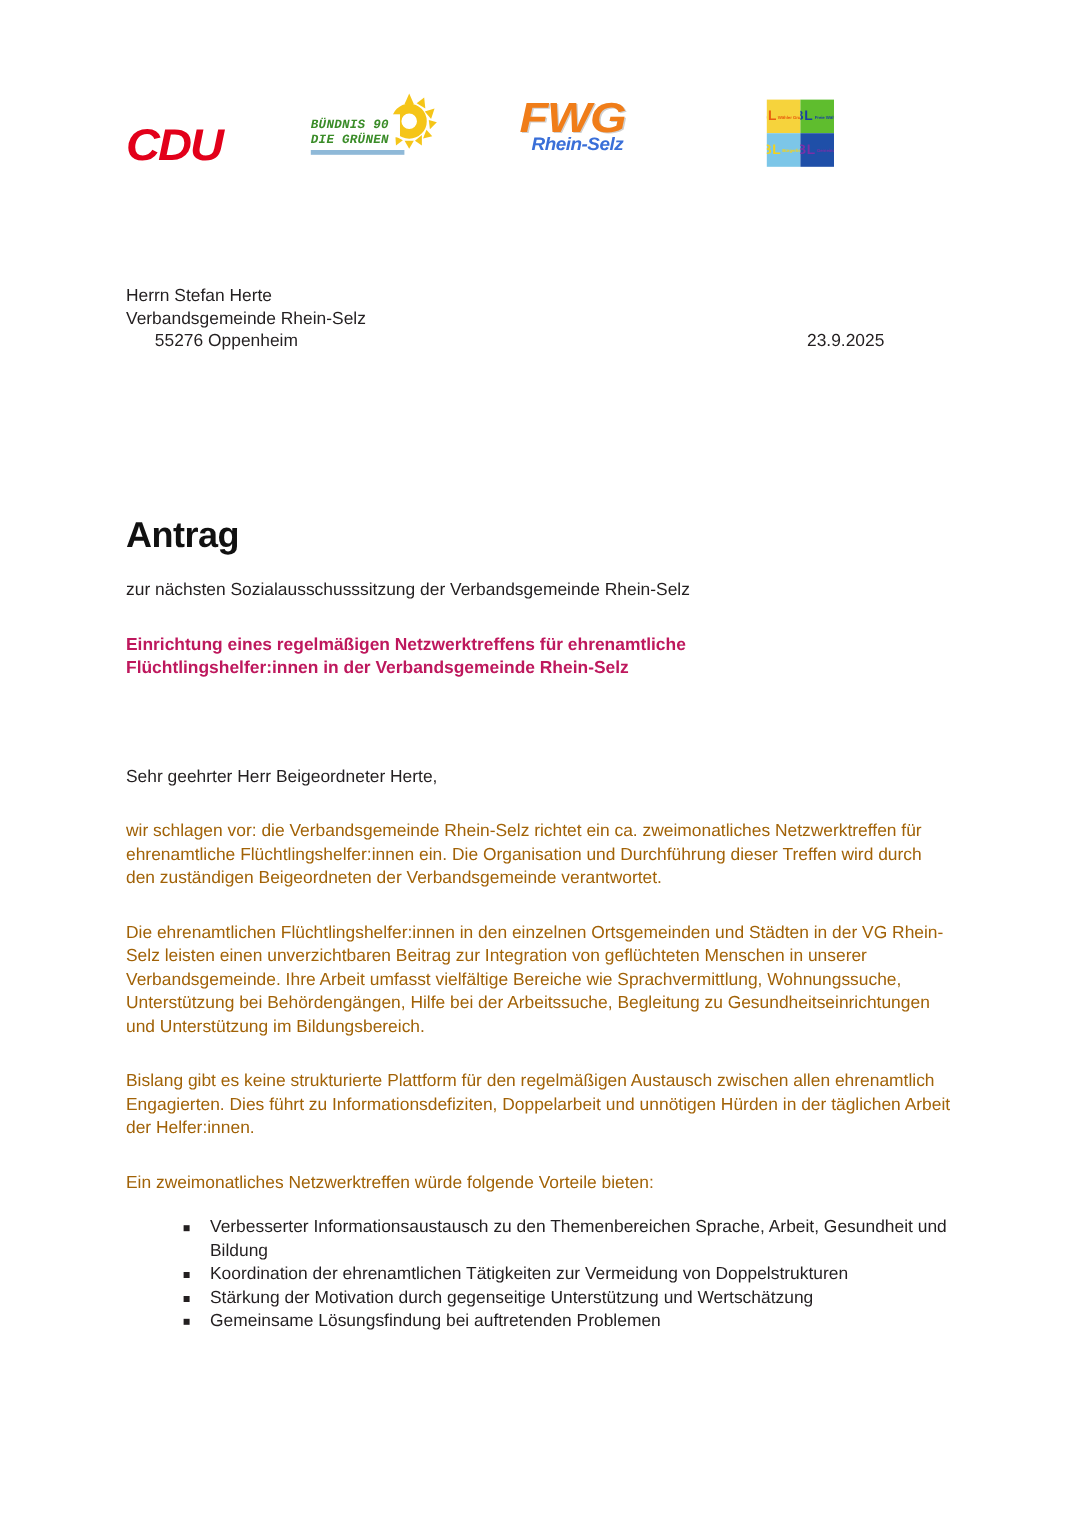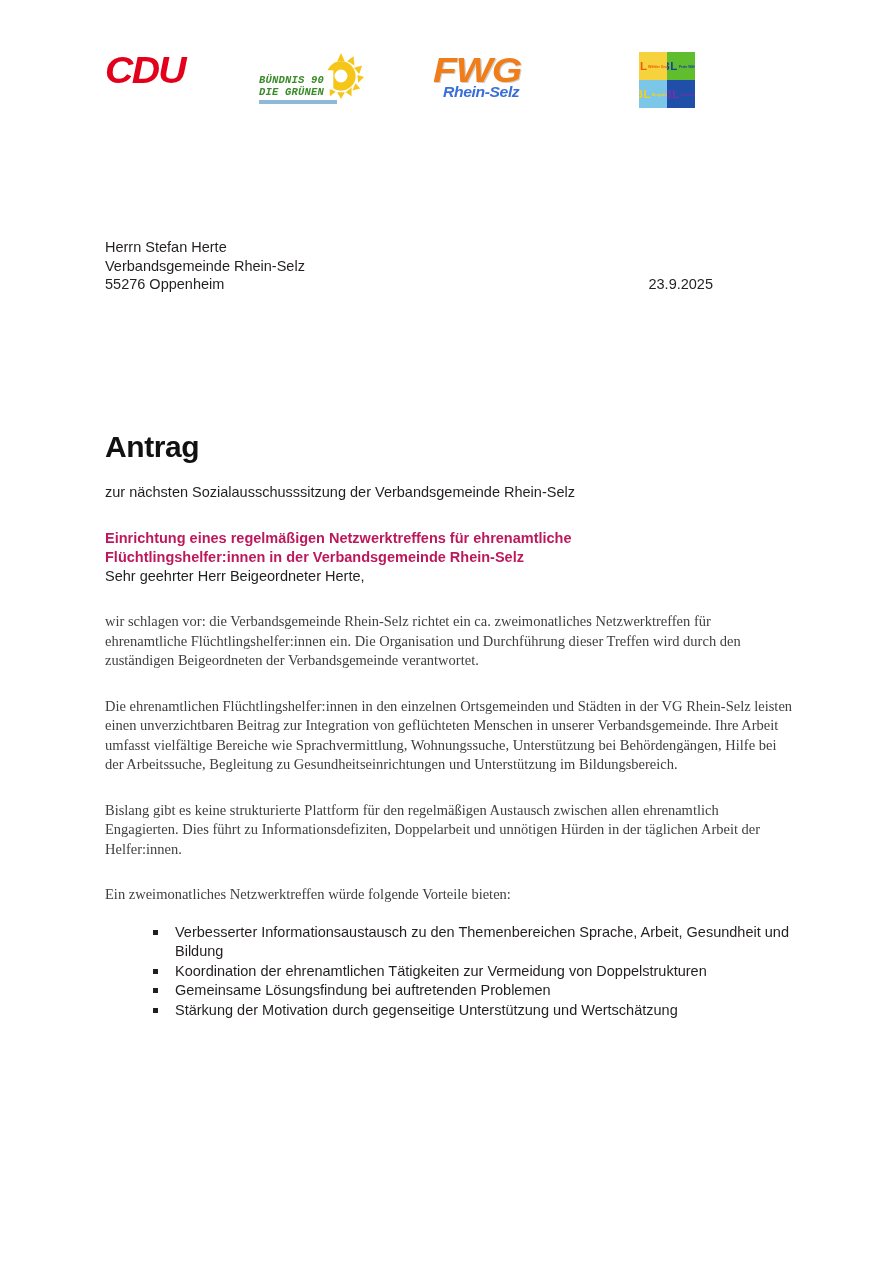--- a/index.html
+++ b/index.html
@@ -20,25 +20,25 @@
   .page {
     position: absolute;
     inset: 0;
     background: #ffffff;
   }
 
   
   .logo-bar {
     position: absolute;
     left: 105px;
-    top: 52px;
+    top: 67px;
     width: 690px;
     height: 72px;
     display: flex;
-    align-items: flex-start;
+    align-items: flex-end;
     gap: 0;
   }
 
   
   .logo-cdu {
     width: 120px;
     display: flex;
     align-items: center;
     justify-content: flex-start;
   }
@@ -176,20 +176,21 @@
     top: 238px;
     width: 690px;
     font-size: 14.5px;
     line-height: 18.5px;
     color: #231f20;
   }
   .address-row-last {
     display: flex;
     justify-content: space-between;
     width: 608px;
+    margin-left: 24px;
   }
   .date-text { white-space: nowrap; }
 
   
   .content {
     position: absolute;
     left: 105px;
     top: 430px;
     width: 690px;
   }
@@ -209,31 +210,31 @@
   }
   .bold-title {
     margin-top: 27px;
     font-size: 14.5px;
     font-weight: bold;
     line-height: 19px;
     color: #be185d;
     max-width: 600px;
   }
   .salutation {
+    margin-top: 72px;
     font-size: 14.5px;
     line-height: 19px;
     color: #231f20;
   }
   p.para {
     margin: 0;
     margin-top: 26px;
     font-size: 14.5px;
     line-height: 19.5px;
-    color: #404040;
-    font-family: Liberation Serif, serif;
+    color: #a16207;
   }
   ul.benefits {
     margin: 18px 0 0 0;
     padding: 0 0 0 48px;
     list-style: none;
     font-size: 14.5px;
     line-height: 19.5px;
     color: #231f20;
   }
   ul.benefits li {
@@ -336,19 +337,19 @@
 
     <p class="para">Die ehrenamtlichen Flüchtlingshelfer:innen in den einzelnen Ortsgemeinden und Städten in der VG Rhein-Selz leisten einen unverzichtbaren Beitrag zur Integration von geflüchteten Menschen in unserer Verbandsgemeinde. Ihre Arbeit umfasst vielfältige Bereiche wie Sprachvermittlung, Wohnungssuche, Unterstützung bei Behördengängen, Hilfe bei der Arbeitssuche, Begleitung zu Gesundheitseinrichtungen und Unterstützung im Bildungsbereich.</p>
 
     <p class="para">Bislang gibt es keine strukturierte Plattform für den regelmäßigen Austausch zwischen allen ehrenamtlich Engagierten. Dies führt zu Informationsdefiziten, Doppelarbeit und unnötigen Hürden in der täglichen Arbeit der Helfer:innen.</p>
 
     <p class="para">Ein zweimonatliches Netzwerktreffen würde folgende Vorteile bieten:</p>
 
     <ul class="benefits">
       <li>Verbesserter Informationsaustausch zu den Themenbereichen Sprache, Arbeit, Gesundheit und Bildung</li>
       <li>Koordination der ehrenamtlichen Tätigkeiten zur Vermeidung von Doppelstrukturen</li>
+      <li>Stärkung der Motivation durch gegenseitige Unterstützung und Wertschätzung</li>
       <li>Gemeinsame Lösungsfindung bei auftretenden Problemen</li>
-      <li>Stärkung der Motivation durch gegenseitige Unterstützung und Wertschätzung</li>
     </ul>
 
   </div>
 
 </div>
 
 </body></html>

